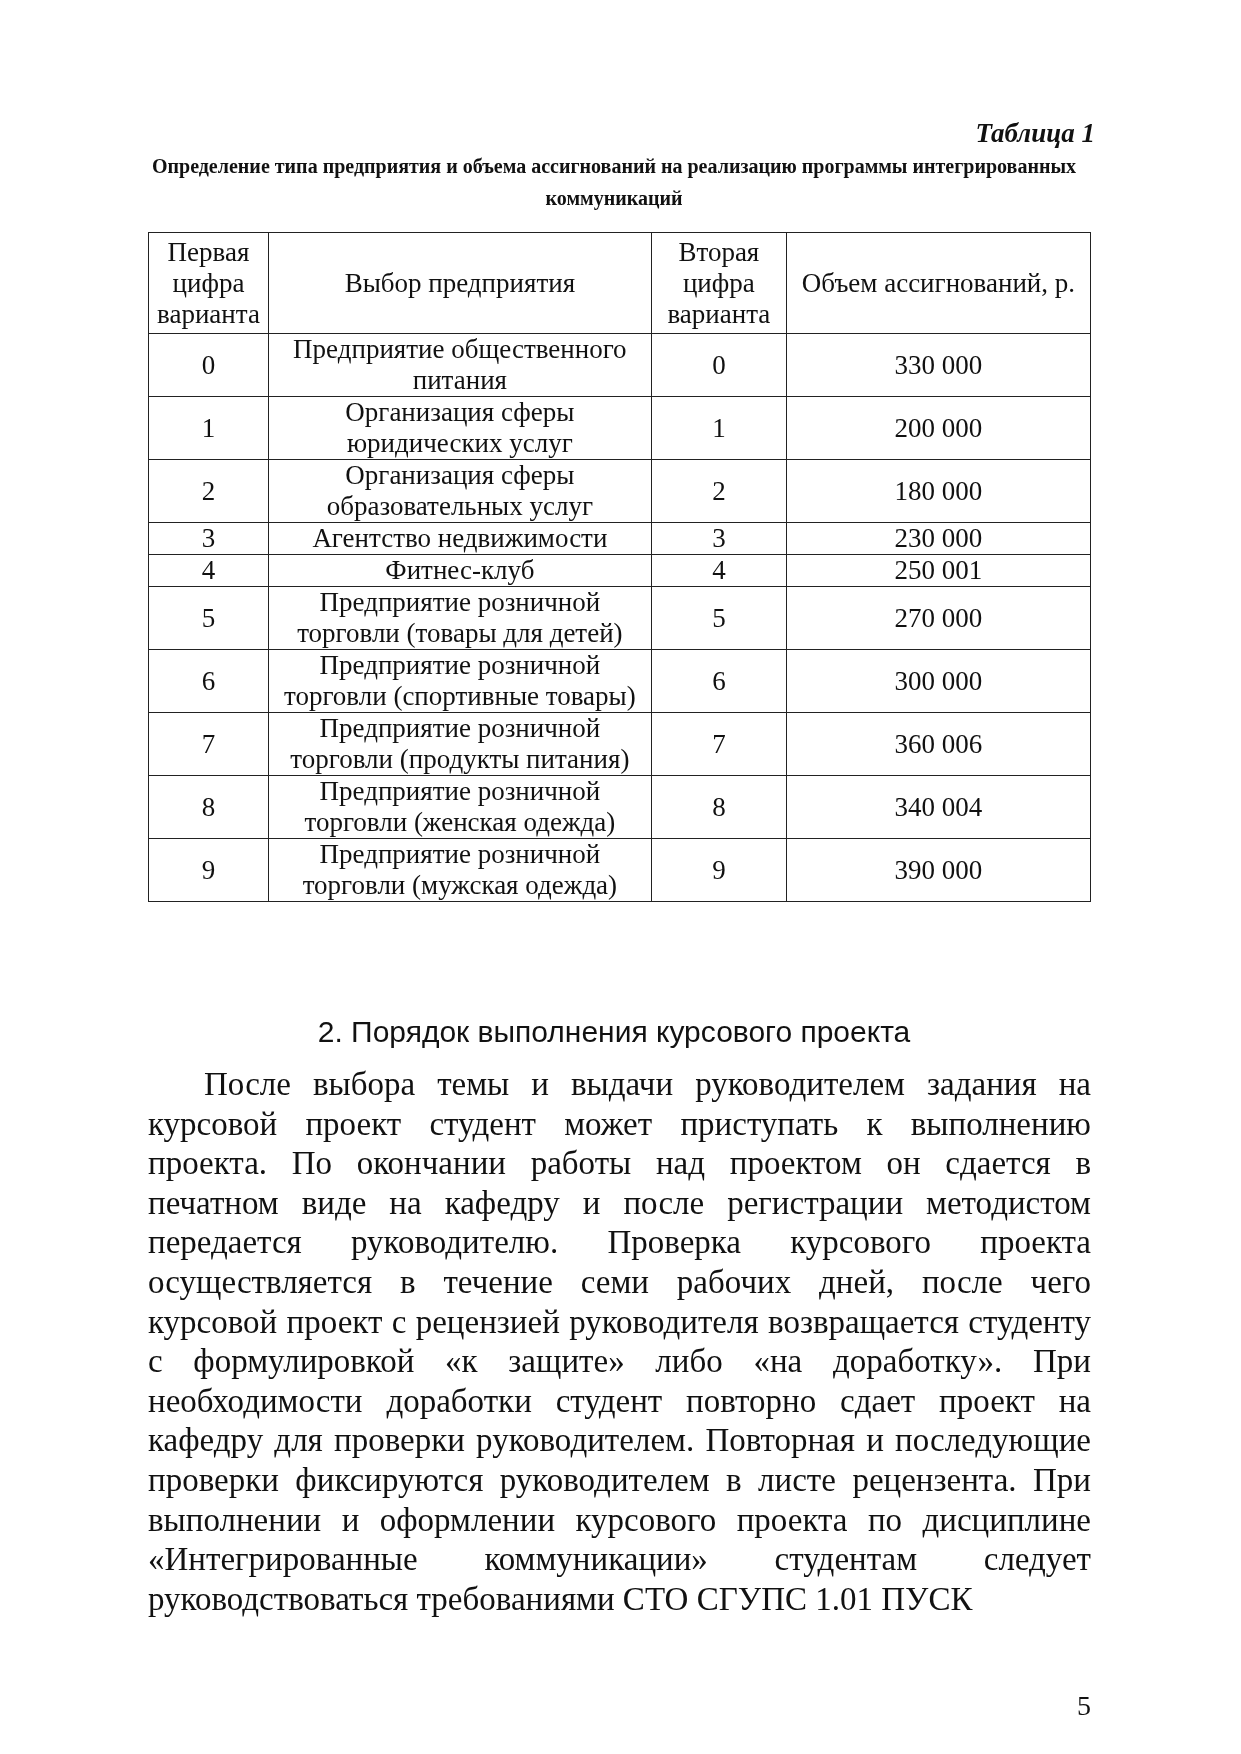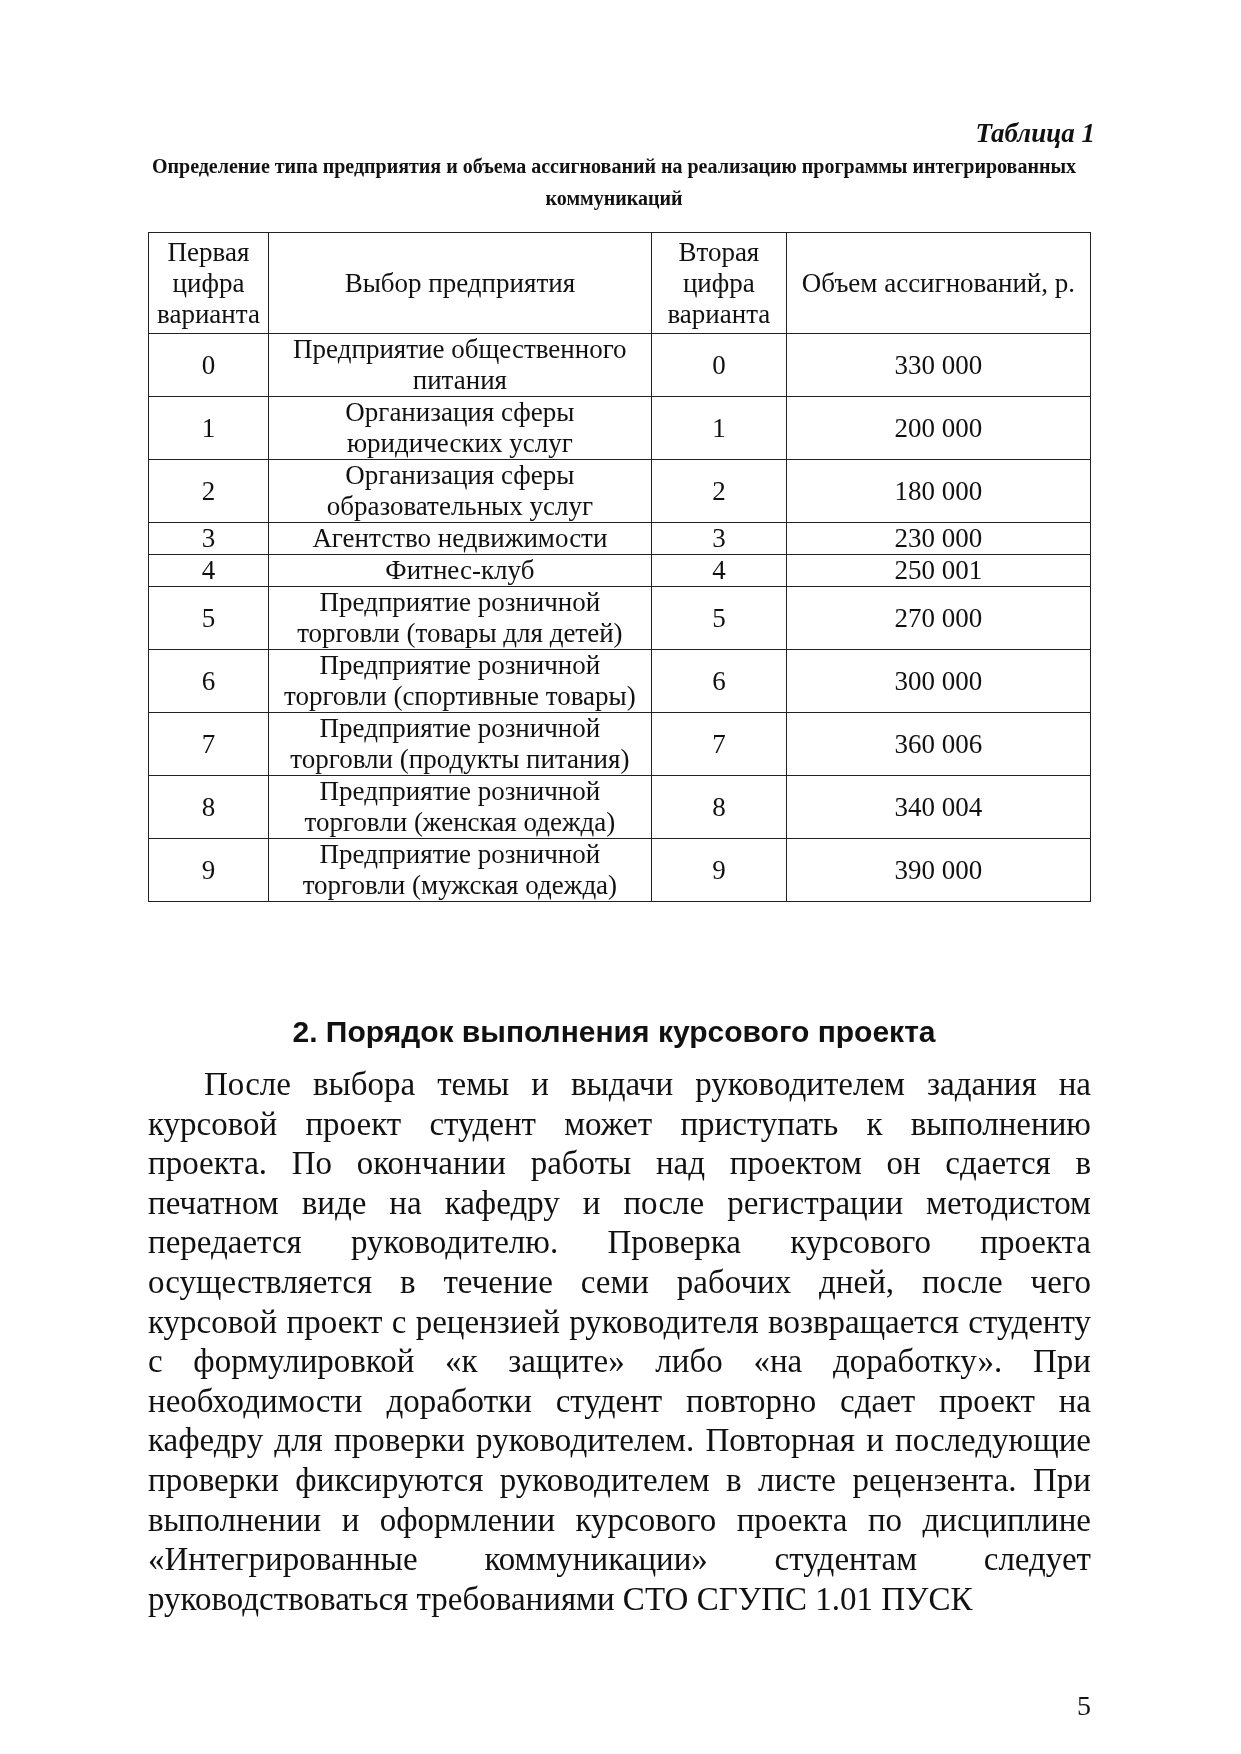--- a/index.html
+++ b/index.html
@@ -7,21 +7,21 @@
   .caption { position:absolute; right:146px; top:118px; font-style:italic; font-size:27px;font-weight:bold; }
   .title { position:absolute; left:134px; width:960px; top:150px; text-align:center; font-weight:bold; font-size:20px; line-height:32px; }
   table { position:absolute; left:148px; top:224px; width:943px; border-collapse:collapse; font-size:27px;margin-top:8px; }
   td, th { border:1px solid #222; padding:0 8px; font-weight:normal; vertical-align:middle; line-height:31px; }
   th { text-align:center; }
   td.c { text-align:center; }
   td.l { text-align:center; }
   tr.h2 td { height:62px; }
   tr.h1 td { height:31px; }
   thead th { height:100px; }
-  .section { position:absolute; left:134px; width:960px; top:1015px; text-align:center; font-family:"Liberation Sans", sans-serif; font-weight:bold; font-size:30px; }
+  .section { position:absolute; left:134px; width:960px; top:1015px; text-align:center; font-family:"Liberation Sans", sans-serif; font-weight:normal; font-size:30px; }
   .para { position:absolute; left:148px; width:943px; top:1065px; font-size:33px; line-height:39.6px; text-align:justify; text-indent:56px; }
   .pagenum { position:absolute; right:150px; top:1690px; font-size:28px; }
 </style>
 </head>
 <body>
 
 <div class="caption">Таблица 1</div>
 <div class="title">Определение типа предприятия и объема ассигнований на реализацию программы интегрированных коммуникаций</div>
 
 <table>

